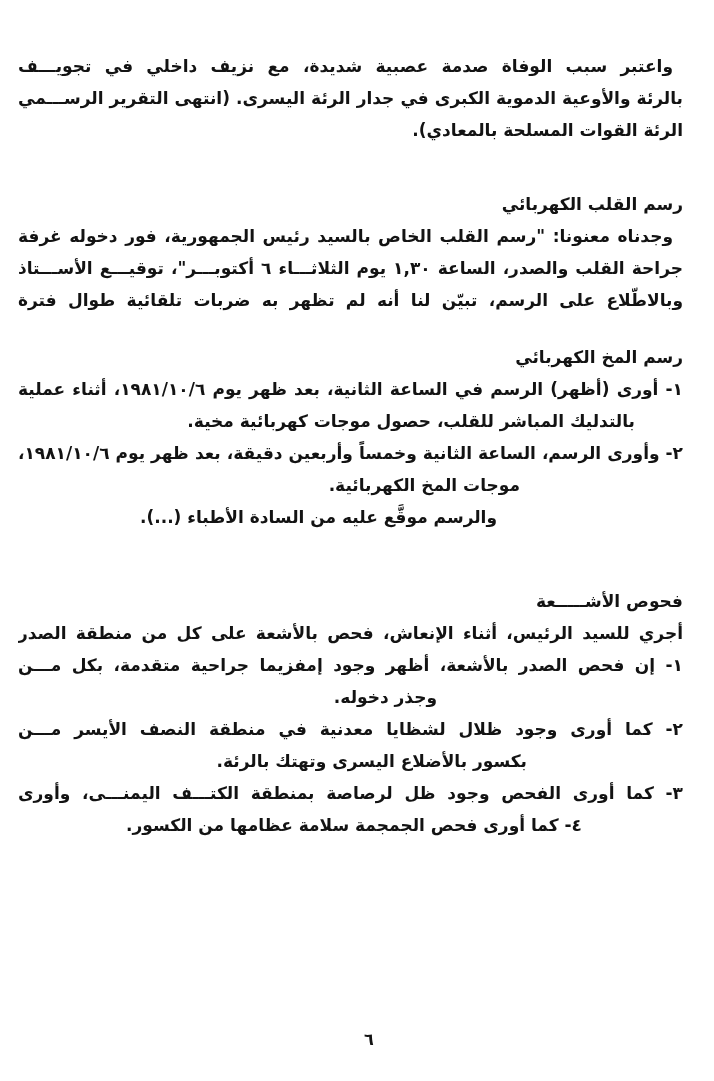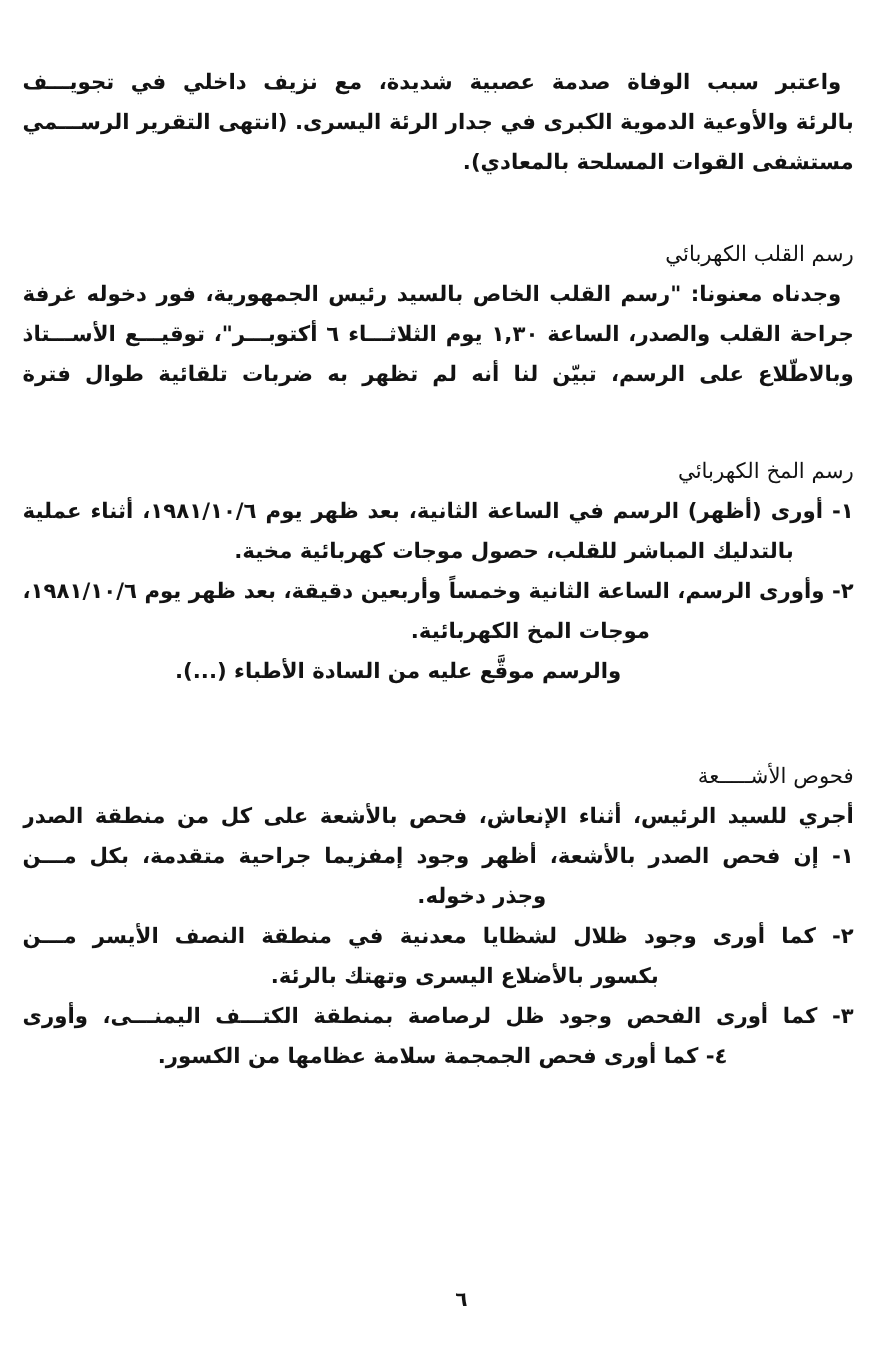--- a/index.html
+++ b/index.html
@@ -38,46 +38,46 @@
   .r {
     text-align: right;
     text-align-last: right;
   }
   
   .ind { padding-right: 10px; }
   .heading {
     margin: 0;
     font-size: 17px;
     line-height: 32px;
-    font-weight: 400;
+    font-weight: 700;
     text-align: right;
   }
   .mt-h1 { margin-top: 42px; }
-  .mt-h2 { margin-top: 45px; }
+  .mt-h2 { margin-top: 25px; }
   .mt-h3 { margin-top: 52px; }
   .page-number {
     position: absolute;
     top: 1024px;
     right: 0;
     width: 690px;
     text-align: center;
     font-size: 16px;
     line-height: 32px;
     font-weight: 700;
   }
 </style>
 </head>
 <body>
 
 <div class="page">
 
   <section>
     <div class="line j ind">واعتبر سبب الوفاة صدمة عصبية شديدة، مع نزيف داخلي في تجويـــف الصـــدر، وتـــهتّك</div>
     <div class="line j">بالرئة والأوعية الدموية الكبرى في جدار الرئة اليسرى. (انتهى التقرير الرســـمي الصـــادر عـــن</div>
-    <div class="line r">مستشفى القوات المسلحة بالمعادي).</div>
+    <div class="line r">الرئة القوات المسلحة بالمعادي).</div>
   </section>
 
   <h2 class="heading mt-h1">رسم القلب الكهربائي</h2>
   <section>
     <div class="line j ind">وجدناه معنونا: "رسم القلب الخاص بالسيد رئيس الجمهورية، فور دخوله غرفة الإنعاش، قســـم</div>
     <div class="line j">جراحة القلب والصدر، الساعة ١,٣٠ يوم الثلاثـــاء ٦ أكتوبـــر"، توقيـــع الأســـتاذ الدكتـــور (...).</div>
     <div class="line j">وبالاطّلاع على الرسم، تبيّن لنا أنه لم تظهر به ضربات تلقائية طوال فترة الفحص، ولم يثبت علـــى</div>
   </section>
 
   <h2 class="heading mt-h2">رسم المخ الكهربائي</h2>

